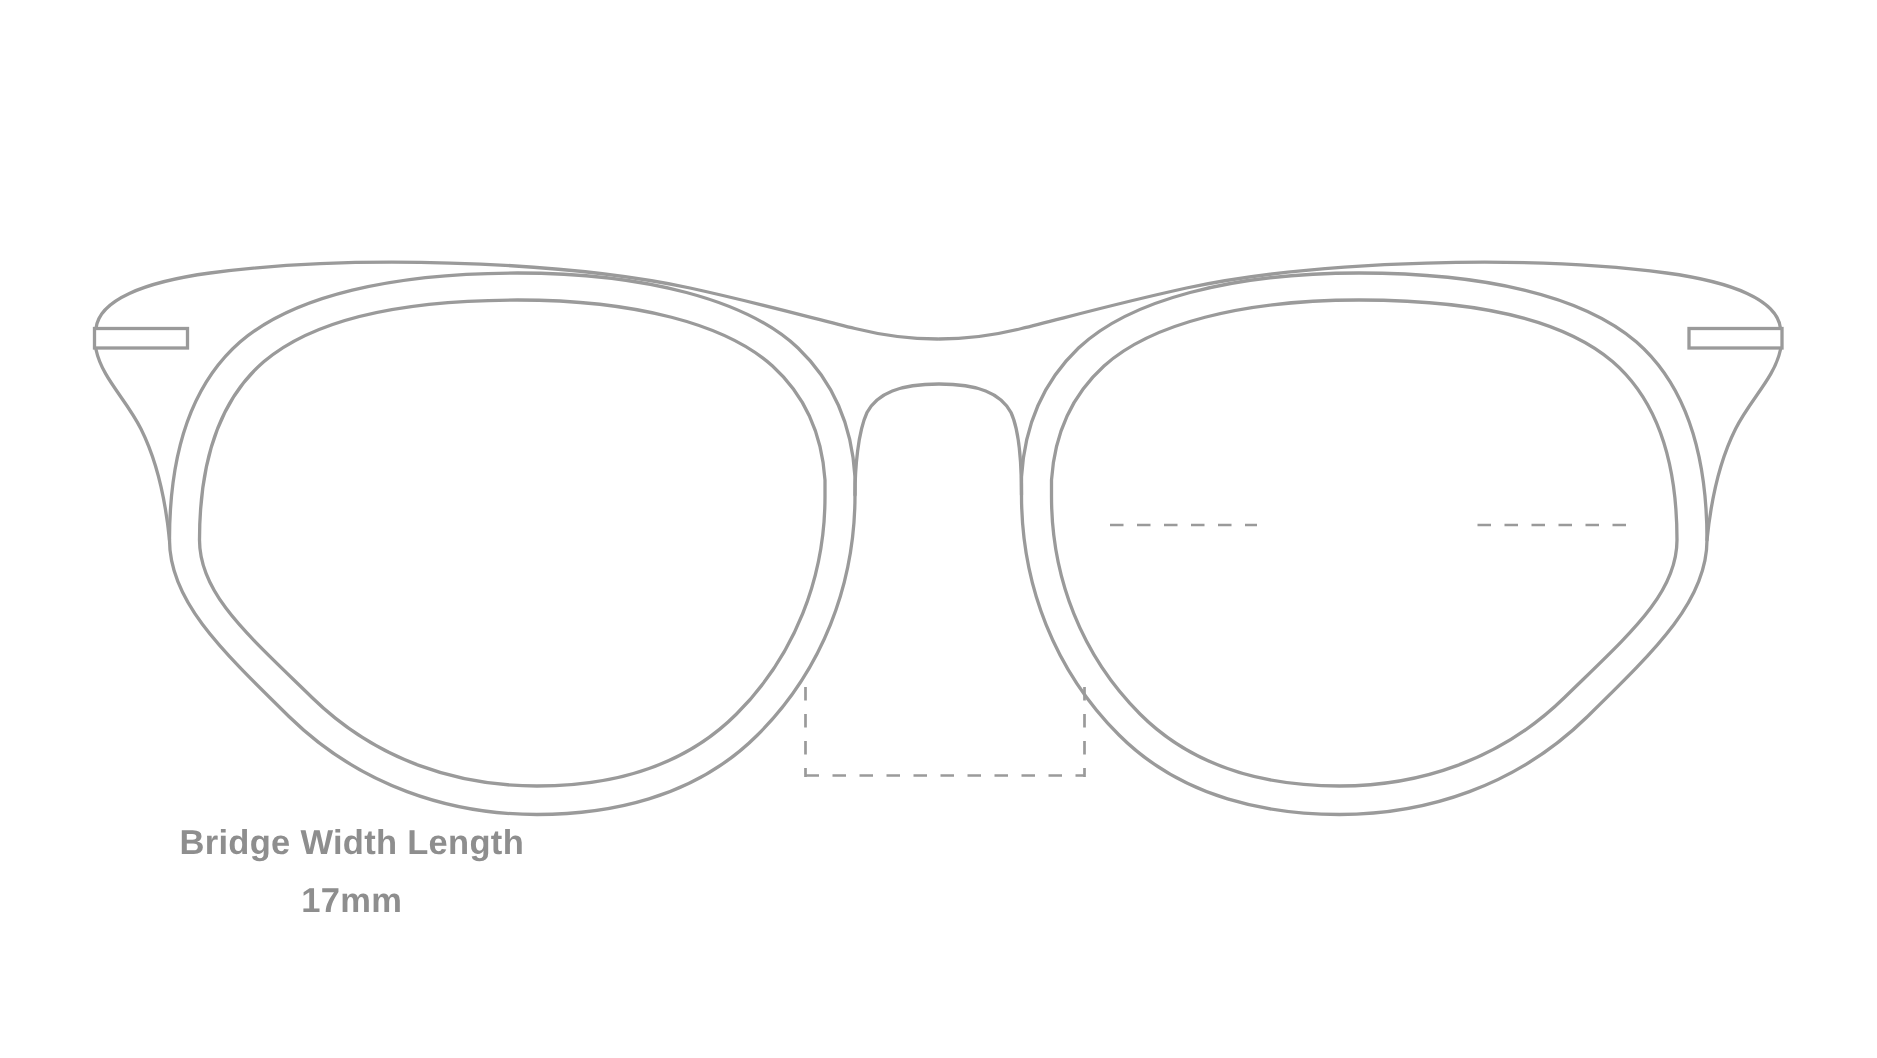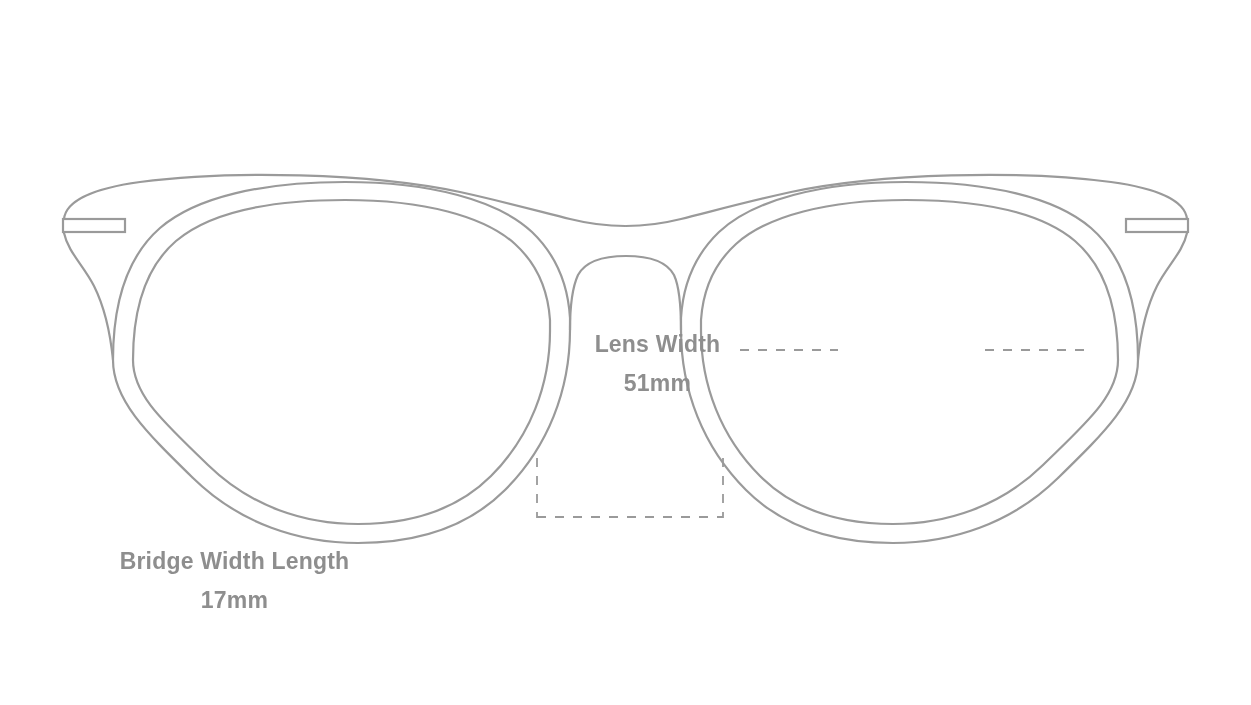--- a/index.html
+++ b/index.html
@@ -183,23 +183,19 @@
     </g>
 
     <g>
       <line class="dim-dash" x1="537" y1="458" x2="537" y2="518"></line>
       <line class="dim-dash" x1="723" y1="458" x2="723" y2="518"></line>
       <line class="dim-dash" x1="537" y1="517" x2="723" y2="517"></line>
     </g>
 
   </svg>
 
-  <div class="dim-label" id="lens-width-annotation">
-    <span class="dim-title">Lens Width</span>
-    <span class="dim-value">51mm</span>
-  </div>
 
   <div class="dim-label" id="bridge-width-annotation">
     <span class="dim-title">Bridge Width Length</span>
     <span class="dim-value">17mm</span>
   </div>
 
 </div>
 
 </body></html>

